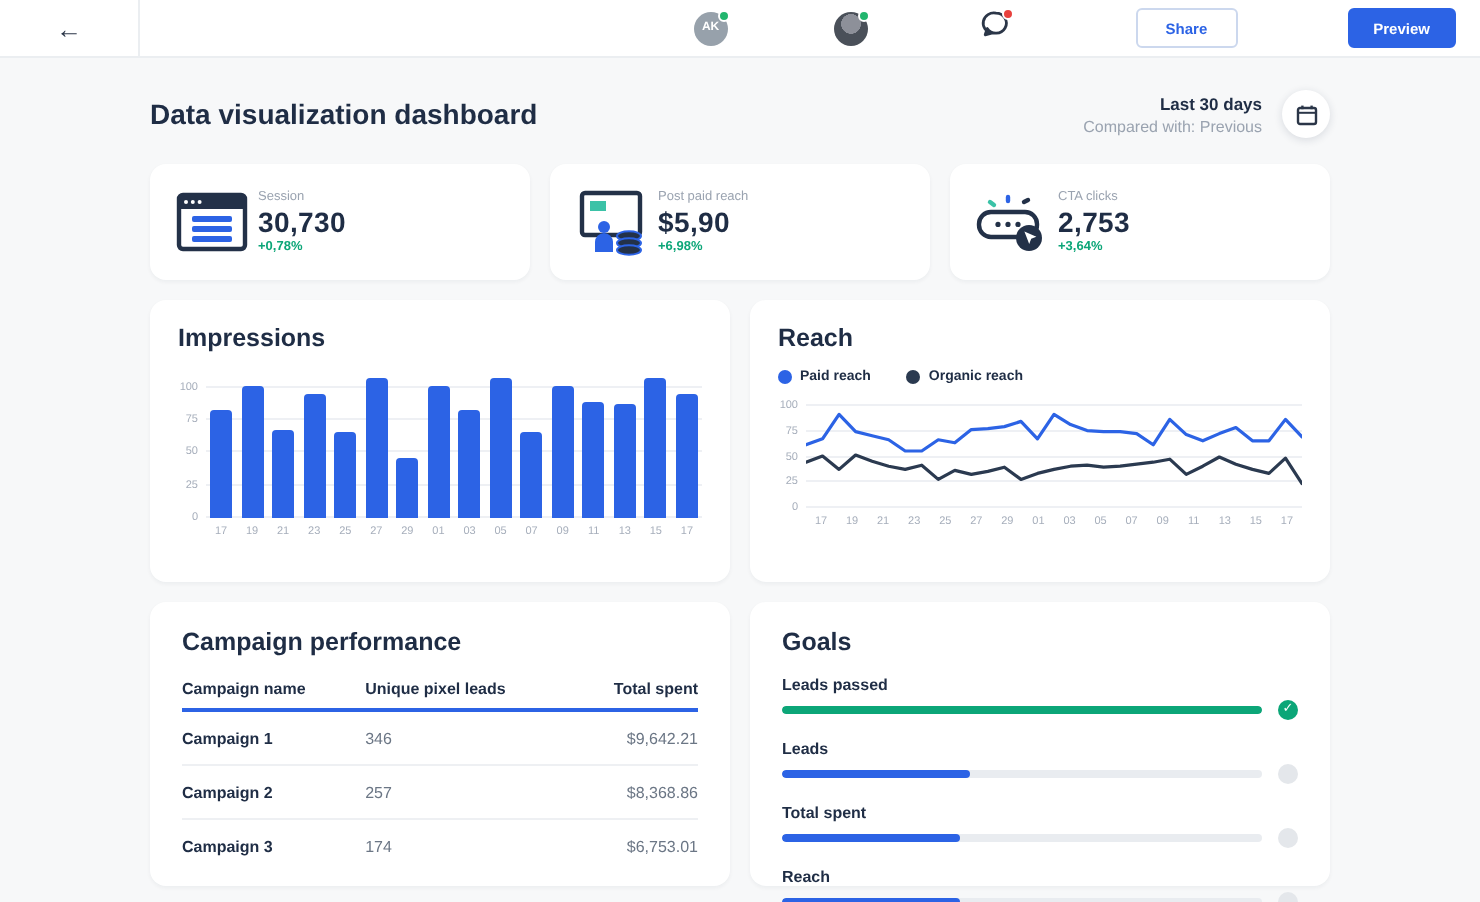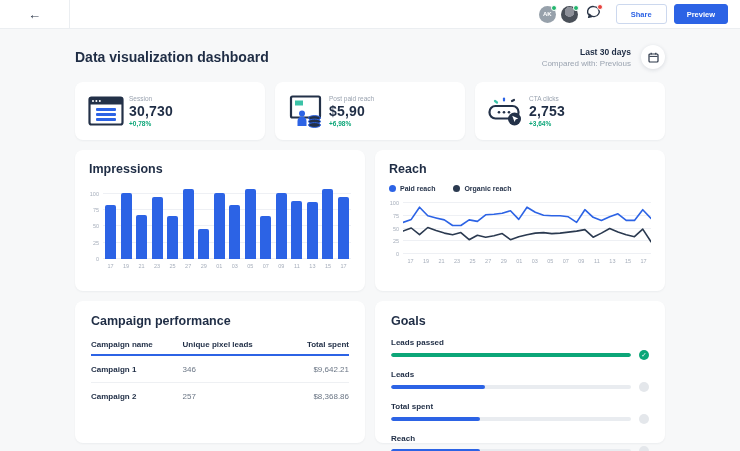--- a/index.html
+++ b/index.html
@@ -3,21 +3,21 @@
 <meta charset="utf-8">
 <style>
   * { margin:0; padding:0; box-sizing:border-box; }
   html,body { width:740px; height:451px; overflow:hidden; }
   body { background:#f7f8f9; font-family:"Liberation Sans", sans-serif; color:#1f2d45; }
 
   
   .topbar { height:29px; background:#fff; border-bottom:1px solid #ebeef1; display:flex; align-items:center; }
   .back-section { width:70px; height:100%; border-right:1px solid #ebeef1; display:flex; align-items:center; justify-content:center; cursor:pointer; }
   .back-arrow { font-size:13px; font-weight:bold; color:#2b3648; line-height:1; }
-  .topbar-right { margin-left:auto; display:flex; align-items:center; padding-right:12px; }
+  .topbar-right { margin-left:auto; display:flex; align-items:center; padding-right:12px;gap:48px; }
   .avatar { width:17px; height:17px; border-radius:50%; position:relative; margin-left:5px; display:flex; align-items:center; justify-content:center; }
   .avatar-ak { background:#97a1ab; color:#fff; font-size:6px; font-weight:bold; }
   .avatar-photo { background:radial-gradient(circle at 50% 35%, #8d9099 0 35%, #4a5059 36% 100%); }
   .status-dot { position:absolute; top:-1px; right:-1px; width:6px; height:6px; border-radius:50%; border:1px solid #fff; }
   .dot-green { background:#22b66e; }
   .dot-red { background:#e8413d; }
   .chat-wrap { position:relative; margin-left:8px; margin-right:14px; cursor:pointer; }
   .btn { height:20px; border-radius:3px; font-size:7.5px; font-weight:bold; display:flex; align-items:center; cursor:pointer; font-family:"Liberation Sans",sans-serif; }
   .btn-share { padding:0 14px; background:#fff; border:1px solid #ccd8ee; color:#2c63e5; margin-right:7px; }
   .btn-preview { padding:0 12px; background:#2c63e5; border:1px solid #2c63e5; color:#fff; }
@@ -324,20 +324,25 @@
           <tr>
             <td class="cell-name">Campaign 1</td>
             <td class="cell-val">346</td>
             <td class="cell-val">$9,642.21</td>
           </tr>
           <tr>
             <td class="cell-name">Campaign 2</td>
             <td class="cell-val">257</td>
             <td class="cell-val">$8,368.86</td>
           </tr>
+          <tr>
+            <td class="cell-name">Campaign 3</td>
+            <td class="cell-val">174</td>
+            <td class="cell-val">$6,753.01</td>
+          </tr>
         </tbody>
       </table>
     </div>
 
     <div class="card bottom-card">
       <div class="card-title">Goals</div>
 
       <div class="goal-item">
         <div class="goal-label">Leads passed</div>
         <div class="goal-row">

